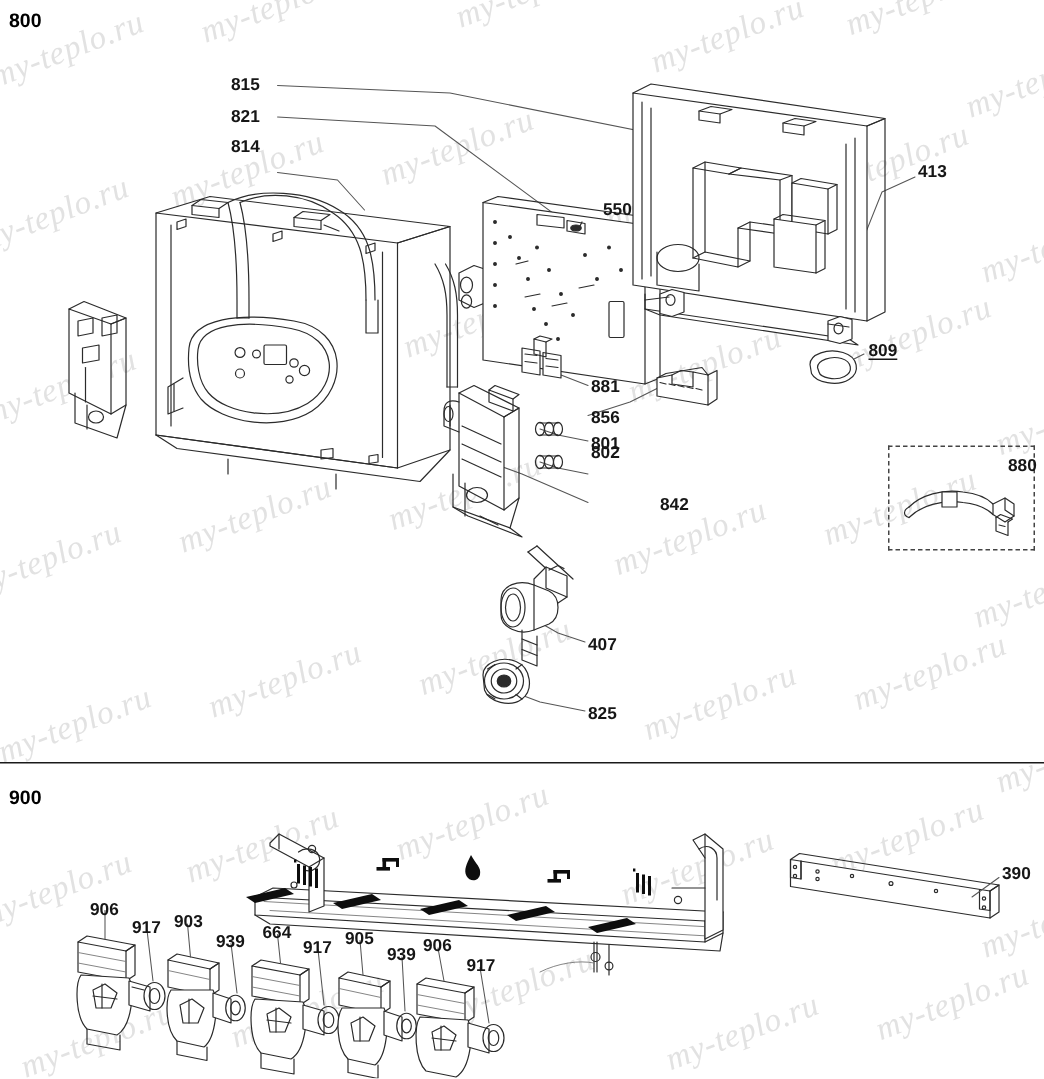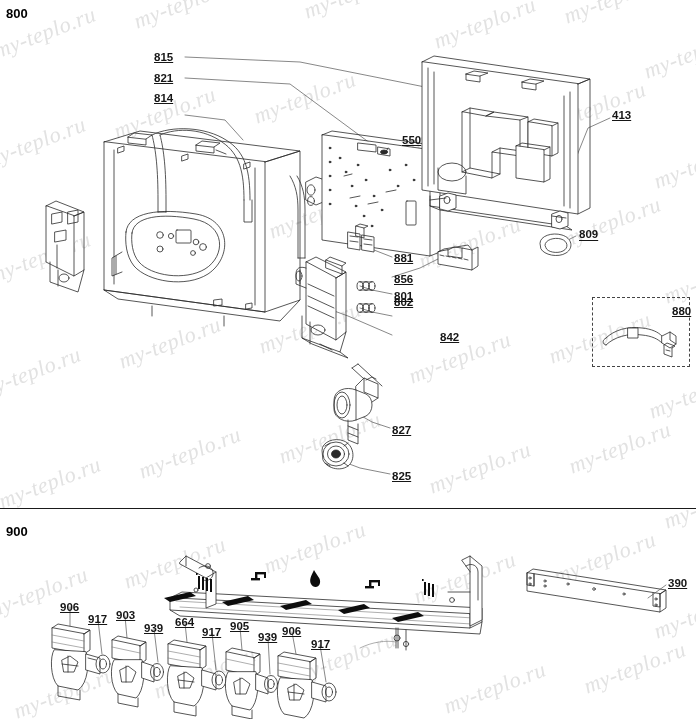--- a/index.html
+++ b/index.html
@@ -56,21 +56,20 @@
   }
   .lbl{
     position:absolute;
     font-family:"Liberation Sans", sans-serif;
     font-size:11.5px;
     font-weight:700;
     color:#161616;
     white-space:nowrap;
     pointer-events:auto;
     line-height:1;
-    text-decoration:underline;
   }
   .lbl.u{ text-decoration:underline; text-underline-offset:2px;}
   .sect{
     position:absolute;
     font-family:"Liberation Sans", sans-serif;
     font-size:13px;
     font-weight:700;
     color:#000;
     pointer-events:auto;
   }
@@ -613,21 +612,21 @@
       <div class="lbl" style="left: 154px; top: 73px;">821</div>
       <div class="lbl" style="left: 154px; top: 93px;">814</div>
       <div class="lbl" style="left: 402px; top: 135px;">550</div>
       <div class="lbl" style="left: 612px; top: 110px;">413</div>
       <div class="lbl u" style="left: 579px; top: 229px;">809</div>
       <div class="lbl" style="left: 394px; top: 253px;">881</div>
       <div class="lbl" style="left: 394px; top: 274px;">856</div>
       <div class="lbl" style="left: 394px; top: 291px;">801</div>
       <div class="lbl" style="left: 394px; top: 297px;">802</div>
       <div class="lbl" style="left: 394px; top: 332px; margin-left: 46px;">842</div>
-      <div class="lbl" style="left: 392px; top: 425px;">827</div>
+      <div class="lbl" style="left: 392px; top: 425px;">407</div>
       <div class="lbl" style="left: 392px; top: 471px;">825</div>
       <div class="lbl" style="left: 60px; top: 602px;">906</div>
       <div class="lbl" style="left: 88px; top: 614px;">917</div>
       <div class="lbl" style="left: 116px; top: 610px;">903</div>
       <div class="lbl" style="left: 144px; top: 623px;">939</div>
       <div class="lbl" style="left: 175px; top: 617px;">664</div>
       <div class="lbl" style="left: 202px; top: 627px;">917</div>
       <div class="lbl" style="left: 230px; top: 621px;">905</div>
       <div class="lbl" style="left: 258px; top: 632px;">939</div>
       <div class="lbl" style="left: 282px; top: 626px;">906</div>

